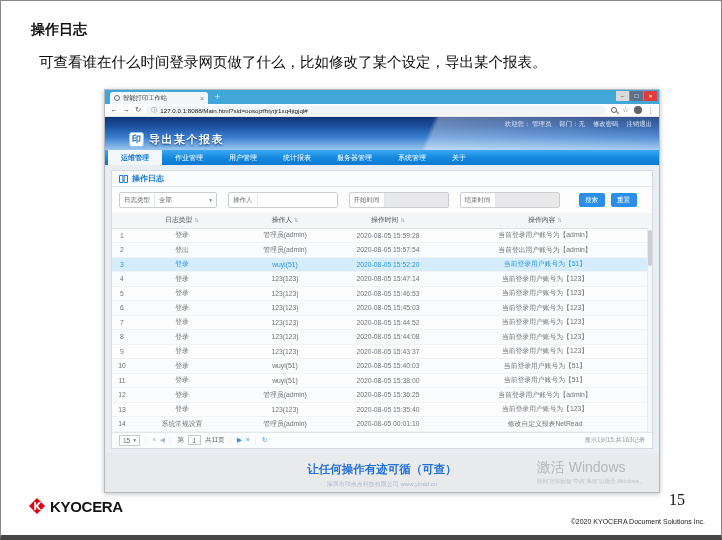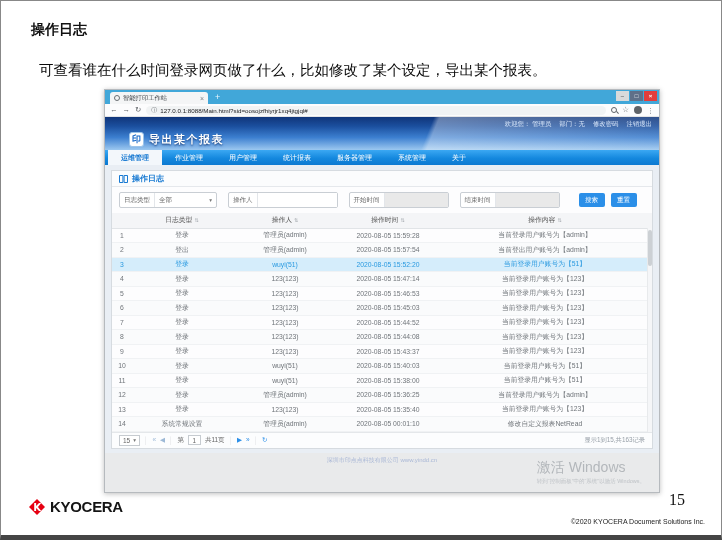--- a/index.html
+++ b/index.html
@@ -2,21 +2,21 @@
 <html><head>
 <meta charset="utf-8">
 <style>
   * { margin:0; padding:0; box-sizing:border-box; }
   body { font-family:"Liberation Sans","DejaVu Sans",sans-serif; background:#ccc; }
   .slide { position:relative; width:722px; height:540px; background:#fff;
            border:1px solid #888; border-bottom:5px solid #454545; overflow:hidden; }
 
   
   .slide-title { position:absolute; left:30px; top:20px; font-size:14px; font-weight:bold; color:#111; }
-  .slide-desc  { position:absolute; left:38px; top:60px; font-size:14.5px; color:#0a0a0a; }
+  .slide-desc  { position:absolute; left:38px; top:52px; font-size:14.5px; color:#0a0a0a; }
 
   
   .browser { position:absolute; left:103px; top:88px; width:556px; height:404px;
              border:1px solid #b6babe; box-shadow:0 1px 5px rgba(0,0,0,.25);
              display:flex; flex-direction:column; background:#fff; }
   .tabstrip { height:14px; background:#41a7d9; display:flex; align-items:flex-end; position:relative; flex:none; }
   .tab { height:12px; width:98px; background:#f4f5f6; border-radius:3px 3px 0 0; margin-left:5px;
          display:flex; align-items:center; gap:3px; padding:0 4px; }
   .favicon { width:6px; height:6px; border:1.2px solid #6a6f73; border-radius:50%; flex:none; }
   .tab-title { flex:1; font-size:6.3px; color:#3a3f44; white-space:nowrap; overflow:hidden; }
@@ -99,21 +99,21 @@
   .psummary { margin-left:auto; color:#98a0a8; font-size:6.3px; }
 
   .bottomband { flex:1; margin:4px -6px 0; background:#e9eaeb; position:relative; }
   .slogan { text-align:center; font-size:11.5px; font-weight:bold; color:#2472d8; padding-top:9px; }
   .cwm { text-align:center; font-size:6px; color:#aab8d6; margin-top:3px; }
   .awm { position:absolute; right:14px; top:6px; color:#b3b7bb; }
   .awm1 { font-size:14px; }
   .awm2 { font-size:5.5px; color:#bec2c6; margin-top:1px; }
 
   
-  .kyocera { position:absolute; left:28px; bottom:20px; display:flex; align-items:center; gap:5px; }
+  .kyocera { position:absolute; left:28px; bottom:20px; display:flex; align-items:flex-start; gap:5px; }
   .kword { font-size:15px; font-weight:800; color:#141414; letter-spacing:-0.3px; }
   .pagenum { position:absolute; right:36px; bottom:26px; font-family:"Liberation Serif","DejaVu Serif",serif;
              font-size:16px; color:#111; }
   .copyright { position:absolute; right:16px; bottom:10px; font-size:7px; color:#222; }
   .bookicon, .kmark { display:flex; }
 </style>
 </head>
 <body>
 
 <div class="slide">
@@ -344,20 +344,21 @@
           <span class="pdiv">│</span>
           <span class="pico on">▶</span>
           <span class="pico on">»</span>
           <span class="pdiv">│</span>
           <span class="pico on">↻</span>
           <span class="psummary">显示1到15,共163记录</span>
         </div>
       </div>
 
       <div class="bottomband">
+        <div class="slogan">让任何操作有迹可循（可查）</div>
         <div class="cwm">深圳市印点点科技有限公司 www.yindd.cn</div>
         <div class="awm">
           <div class="awm1">激活 Windows</div>
           <div class="awm2">转到“控制面板”中的“系统”以激活 Windows。</div>
         </div>
       </div>
     </div>
   </div>
 
   <div class="kyocera">

